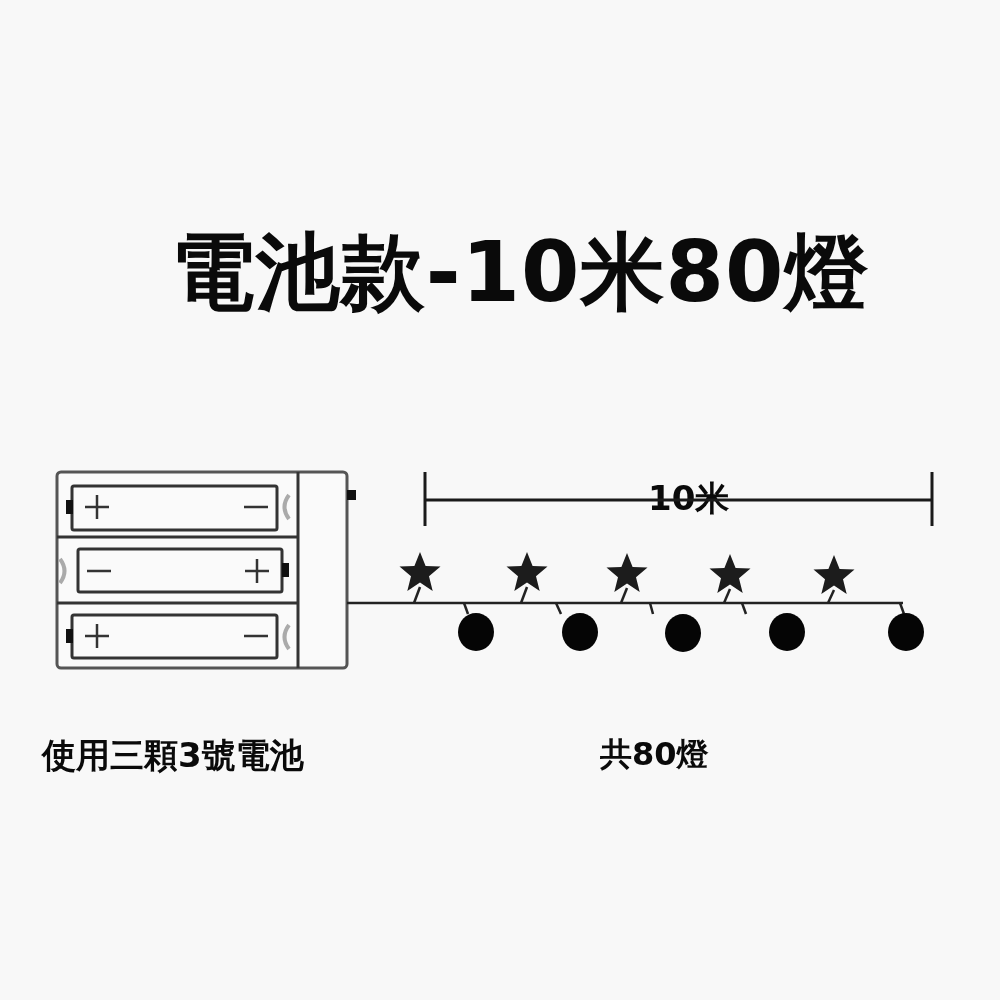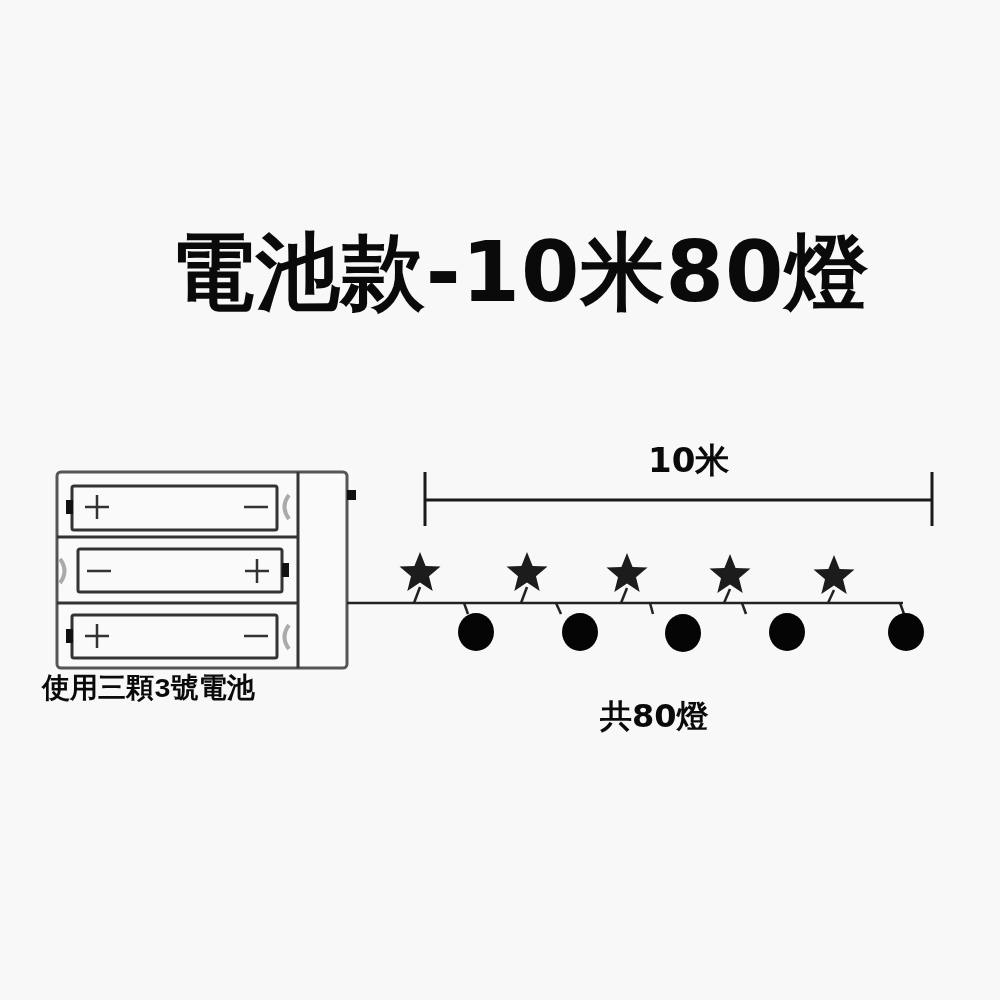--- a/index.html
+++ b/index.html
@@ -1,22 +1,22 @@
 <!DOCTYPE html>
 <html><head>
 <meta charset="utf-8">
 <style>
   html, body { margin:0; padding:0; }
   body { width:1000px; height:1000px; background:#f8f8f8; position:relative; overflow:hidden;
          font-family: "DejaVu Sans", "Liberation Sans", sans-serif; color:#0a0a0a; }
   .title { position:absolute; left:0; width:1040px; top:222px; text-align:center;
            font-size:84px; font-weight:bold; letter-spacing:1px; line-height:100px; }
-  .label { position:absolute; font-weight:bold; line-height:1; }
+  .label { position:absolute; font-weight:bold; line-height:1;margin-top:38px; }
   .dim-label { left:648px; top:443px; font-size:34px; }
-  .battery-caption { left:42px; top:676px; font-size:28px;font-family:Liberation Mono, monospace; }
+  .battery-caption { left:42px; top:700px; font-size:34px; }
   .lamp-caption { left:600px; top:700px; font-size:32px; }
   svg.diagram { position:absolute; left:0; top:0; }
 </style>
 </head>
 <body>
 
 <div class="title">電池款-10米80燈</div>
 
 <div class="label dim-label">10米</div>
 

